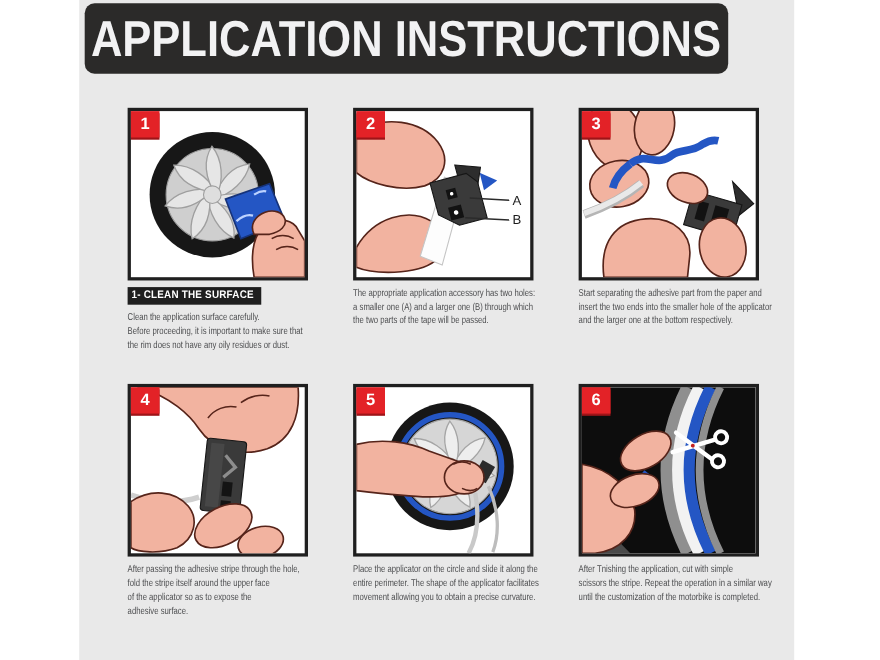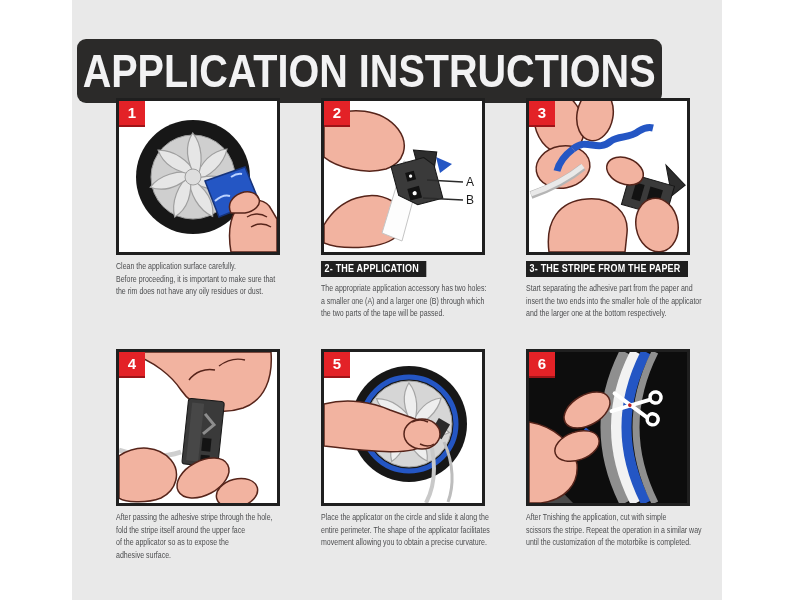--- a/index.html
+++ b/index.html
@@ -1,20 +1,20 @@
 <!DOCTYPE html>
 <html><head>
 <meta charset="utf-8">
 <style>
   html,body{margin:0;padding:0;background:#ffffff;}
   .page{position:relative;width:800px;height:600px;background:#ffffff;overflow:hidden;
         font-family:"Liberation Sans",sans-serif;}
   .panel{position:absolute;left:72px;top:0;width:650px;height:600px;background:#e9e9e9;}
   .header{position:absolute;left:77px;top:3px;width:585px;height:64px;background:#2b2a29;
-          border-radius:9px;display:flex;align-items:center;justify-content:center;margin-top:36px;}
+          border-radius:9px;display:flex;align-items:center;justify-content:center;}
   .header-title{font-weight:700;font-size:46px;color:#f2f2f3;white-space:nowrap;
           transform:scaleX(.86);letter-spacing:0;}
   .card{position:absolute;width:205px;}
   .ibox{position:relative;width:158px;height:151px;background:#ffffff;border:3px solid #1f1f1f;}
   .ibox svg{position:absolute;left:0;top:0;width:158px;height:151px;display:block;}
   .badge{position:absolute;left:0;top:0;width:26px;height:24px;background:#e32227;
          box-shadow:0 2px 0 #9e1418;color:#fff;font-weight:700;font-size:15px;line-height:24px;
          text-align:center;}
   .titlebar{display:inline-block;margin-top:6px;background:#1f1f1f;color:#ffffff;
          font-weight:700;font-size:10px;line-height:10px;padding:3px 8px 3px 4px;
@@ -54,20 +54,21 @@
         <path class="outline" d="M112 151 C108 128 112 110 124 102 C134 96 148 99 152 108 L158 118 L158 151 Z" fill="#f2b3a0"></path>
         <path d="M86 80 L126 66 L140 100 L100 116 Z" fill="#2456c4" stroke="#16337a" stroke-width="1.5"></path>
         <path d="M96 100 q8 -7 15 -5" stroke="#bcd2ff" stroke-width="2" fill="none"></path>
         <path d="M112 76 q6 -4 11 -3" stroke="#bcd2ff" stroke-width="2" fill="none"></path>
         <path class="outline" d="M112 112 C108 104 112 96 122 92 C130 89 138 92 140 98 C142 104 136 110 126 112 Z" fill="#f2b3a0"></path>
         <path d="M128 116 C134 112 142 112 148 116" stroke="#56241a" stroke-width="1.4" fill="none"></path>
         <path d="M132 126 C138 122 146 122 152 126" stroke="#56241a" stroke-width="1.4" fill="none"></path>
       </svg>
       <div class="badge">1</div>
     </div>
+    <div><span class="titlebar">1- CLEAN THE SURFACE</span></div>
     <div class="desc">
       <div>Clean the application surface carefully.</div>
       <div>Before proceeding, it is important to make sure that</div>
       <div>the rim does not have any oily residues or dust.</div>
     </div>
   </div>
 
   <div class="card" style="left:321px;top:98px;">
     <div class="ibox">
       <svg viewBox="0 0 158 151">
@@ -83,21 +84,20 @@
           <rect x="82" y="86" width="12" height="12" fill="#121212"></rect>
           <circle cx="88" cy="92" r="2.1" fill="#ffffff"></circle>
         </g>
         <line x1="103" y1="79" x2="139" y2="81" stroke="#2b2b2b" stroke-width="1.3"></line>
         <text x="142" y="85" font-size="12" fill="#1c1c1c">A</text>
         <line x1="99" y1="97" x2="139" y2="99" stroke="#2b2b2b" stroke-width="1.3"></line>
         <text x="142" y="103" font-size="12" fill="#1c1c1c">B</text>
       </svg>
       <div class="badge">2</div>
     </div>
-    <div><span class="titlebar">2- THE APPLICATION</span></div>
     <div class="desc">
       <div>The appropriate application accessory has two holes:</div>
       <div>a smaller one (A) and a larger one (B) through which</div>
       <div>the two parts of the tape will be passed.</div>
     </div>
   </div>
 
   <div class="card" style="left:526px;top:98px;">
     <div class="ibox">
       <svg viewBox="0 0 158 151">
@@ -113,21 +113,20 @@
           <rect x="96" y="78" width="46" height="32" fill="#3a3a3a" stroke="#161616"></rect>
           <rect x="104" y="85" width="9" height="17" fill="#121212"></rect>
           <rect x="119" y="85" width="13" height="17" fill="#121212"></rect>
         </g>
         <path class="outline" d="M20 151 C16 120 30 100 58 98 C84 96 100 112 98 132 L96 151 Z" fill="#f2b3a0"></path>
         <ellipse class="outline" cx="96" cy="70" rx="19" ry="13" fill="#f2b3a0" transform="rotate(22 96 70)"></ellipse>
         <ellipse class="outline" cx="128" cy="124" rx="21" ry="27" fill="#f2b3a0" transform="rotate(-10 128 124)"></ellipse>
       </svg>
       <div class="badge">3</div>
     </div>
-    <div><span class="titlebar">3- THE STRIPE FROM THE PAPER</span></div>
     <div class="desc">
       <div>Start separating the adhesive part from the paper and</div>
       <div>insert the two ends into the smaller hole of the applicator</div>
       <div>and the larger one at the bottom respectively.</div>
     </div>
   </div>
 
   <div class="card" style="left:116px;top:349px;">
     <div class="ibox">
       <svg viewBox="0 0 158 151">

